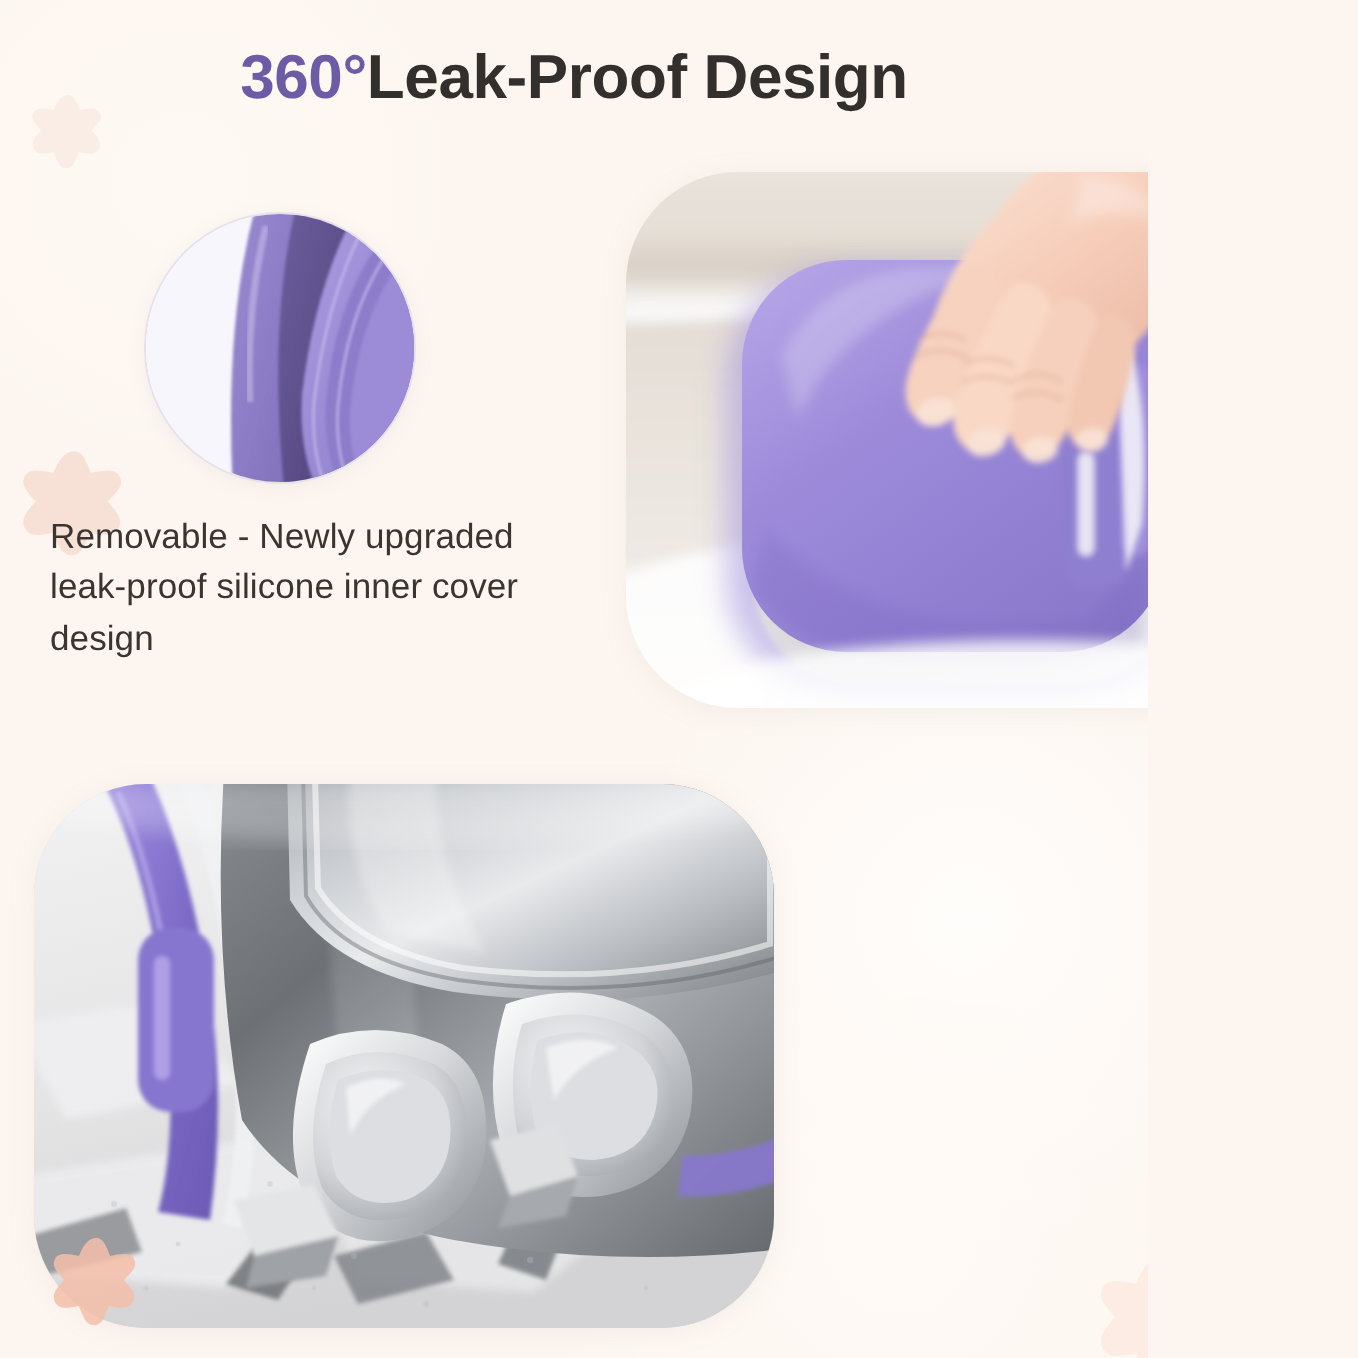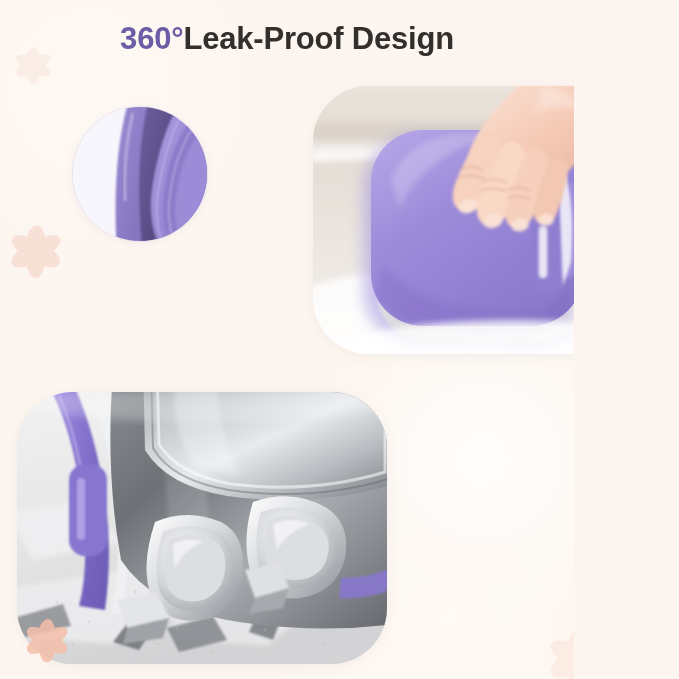--- a/index.html
+++ b/index.html
@@ -335,20 +335,21 @@
         <path d="M110 10 Q92 46 86 96 Q84 126 96 148"></path>
         <path d="M121 24 Q102 54 98 98 Q96 126 108 146"></path>
       </g>
 
       <path d="M86 -6 Q96 10 114 14 Q128 16 138 8 L138 -6 Z" fill="#3f3463" filter="url(#sblur)"></path>
 
       <path d="M62 8 Q52 48 54 96" stroke="#cfc6ef" stroke-width="3.5" fill="none" opacity="0.5" filter="url(#sblur)"></path>
     </svg>
   </div>
 
+  <div class="caption caption-1">Removable - Newly upgraded leak-proof silicone inner cover design</div>
 
   <div class="photo photo-steel">
     <svg viewBox="0 0 370 272" preserveAspectRatio="xMidYMid slice" aria-hidden="true">
       <defs>
         <linearGradient id="icebg" x1="0" y1="0" x2="0.3" y2="1">
           <stop offset="0%" stop-color="#f2f2f3"></stop>
           <stop offset="55%" stop-color="#e4e4e5"></stop>
           <stop offset="100%" stop-color="#d3d3d5"></stop>
         </linearGradient>
         <linearGradient id="panelg" x1="0.1" y1="0" x2="0.95" y2="1">

